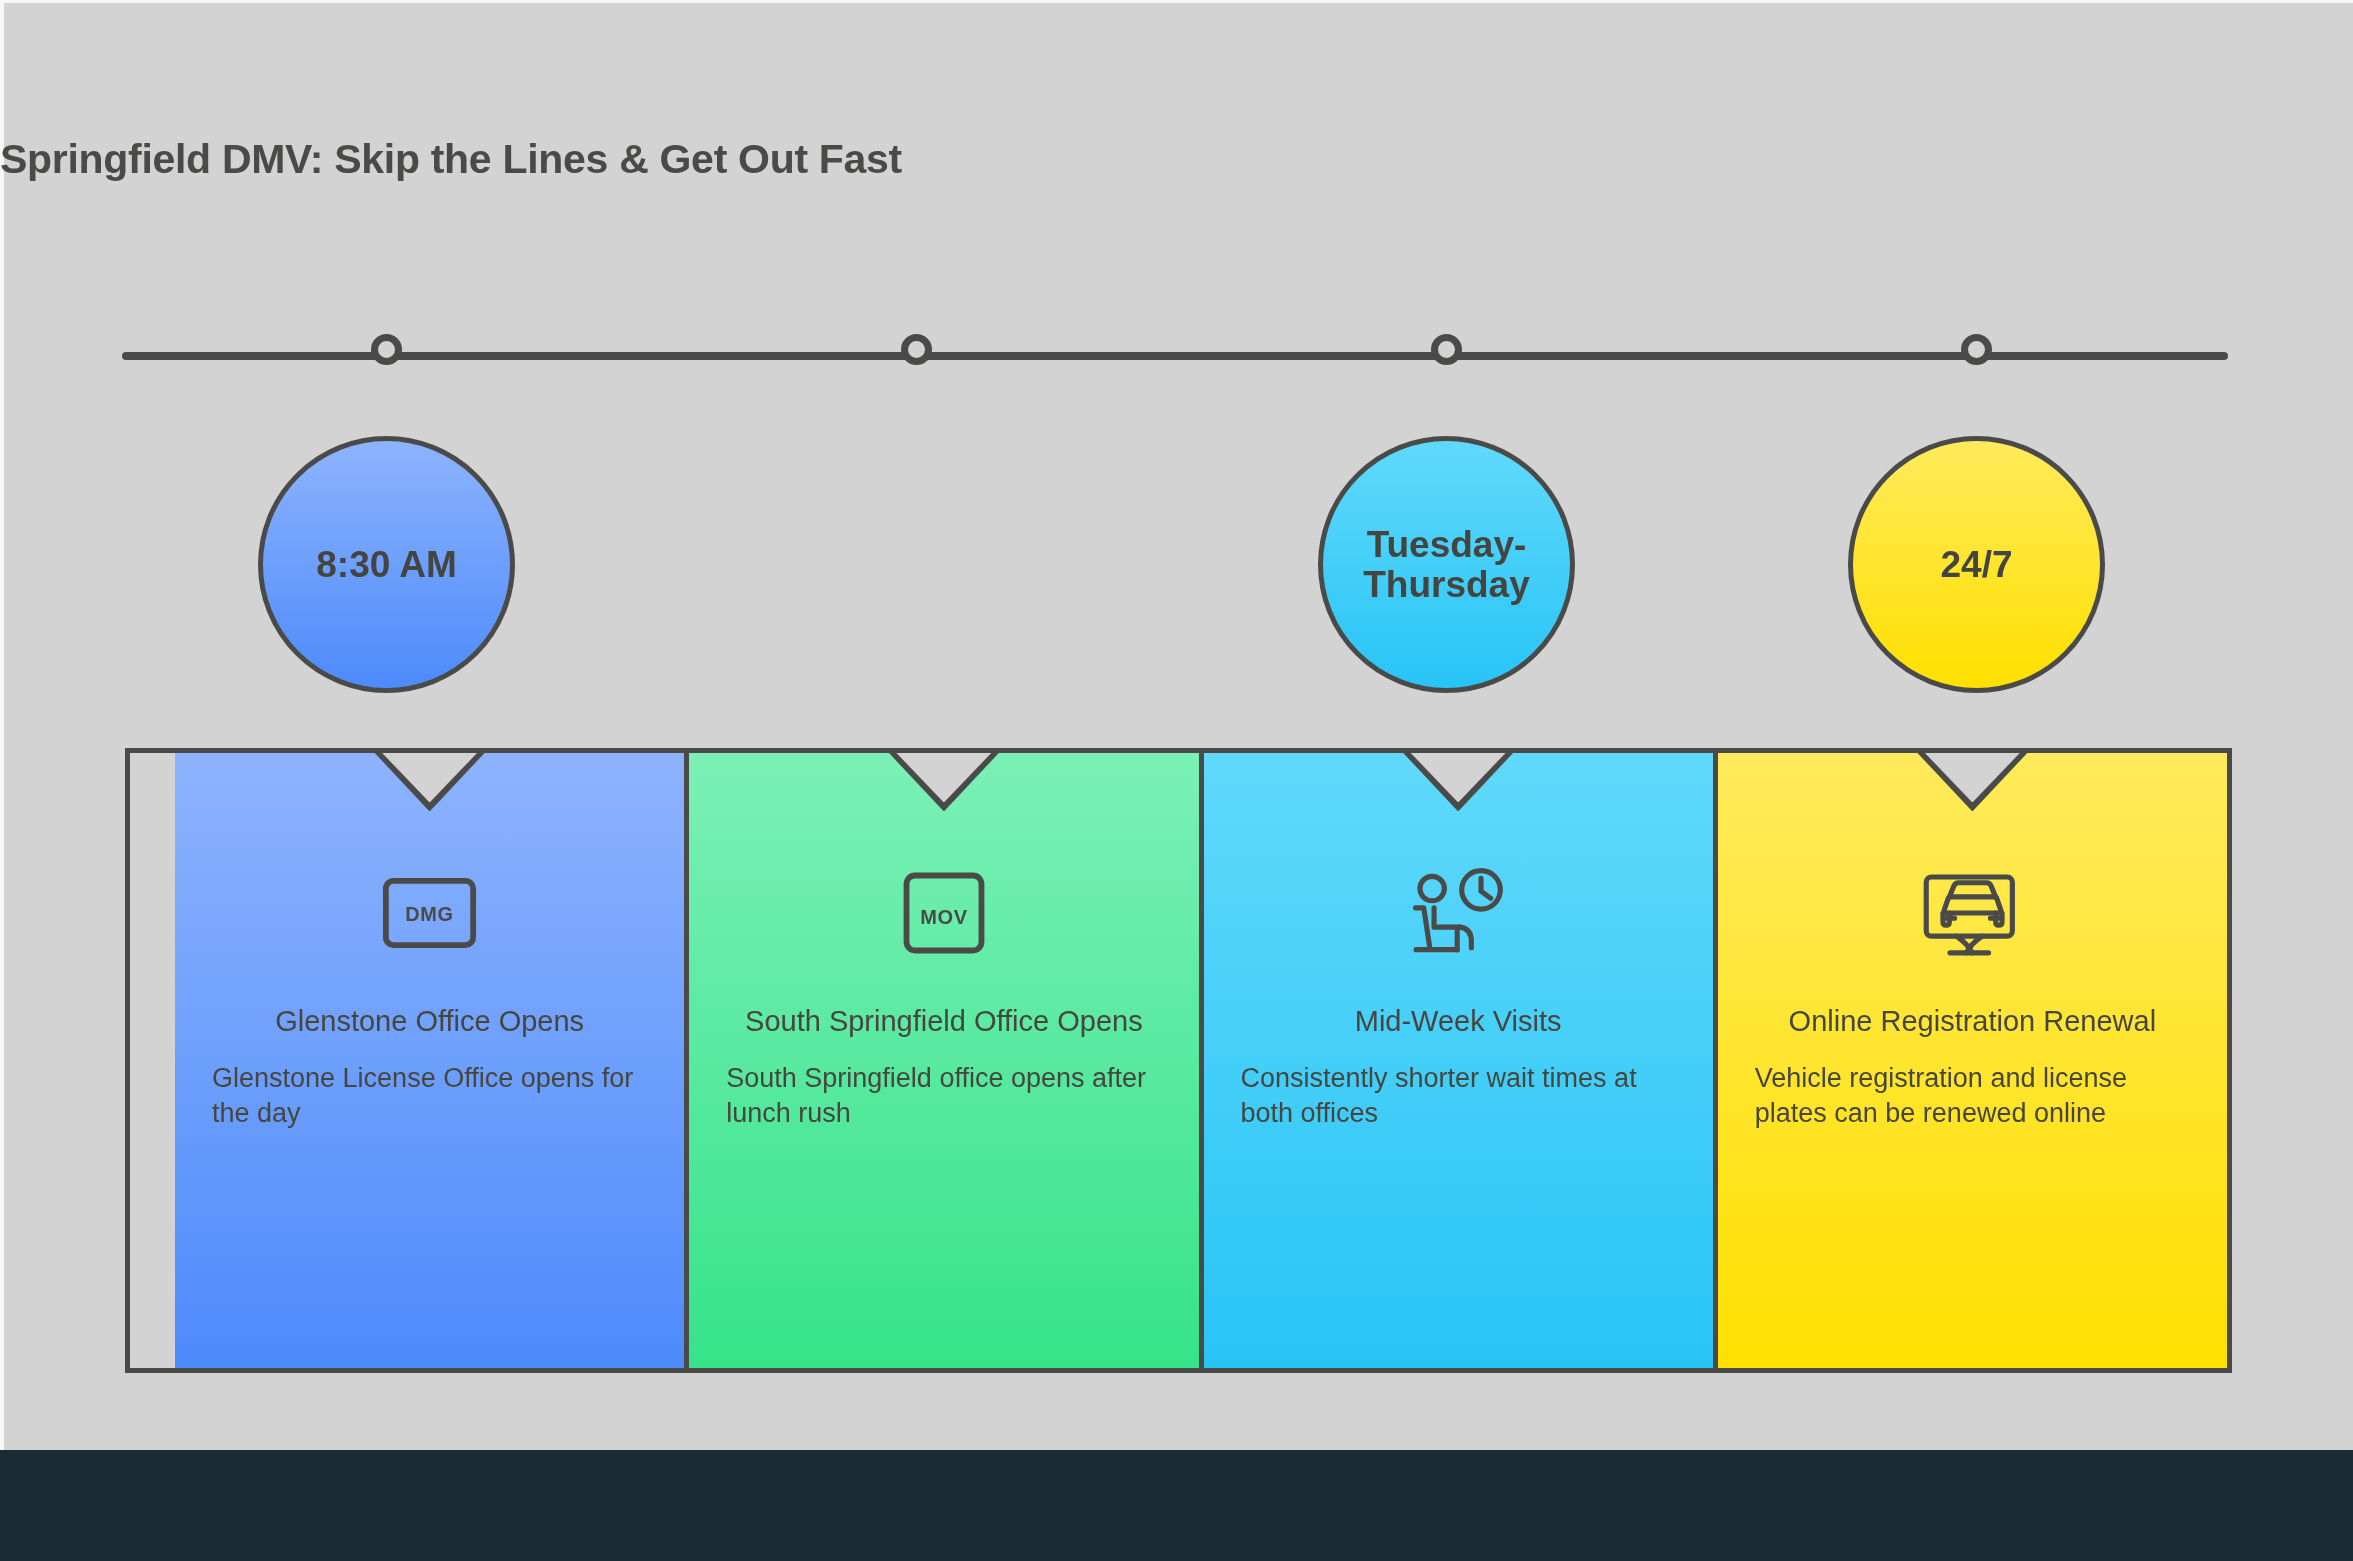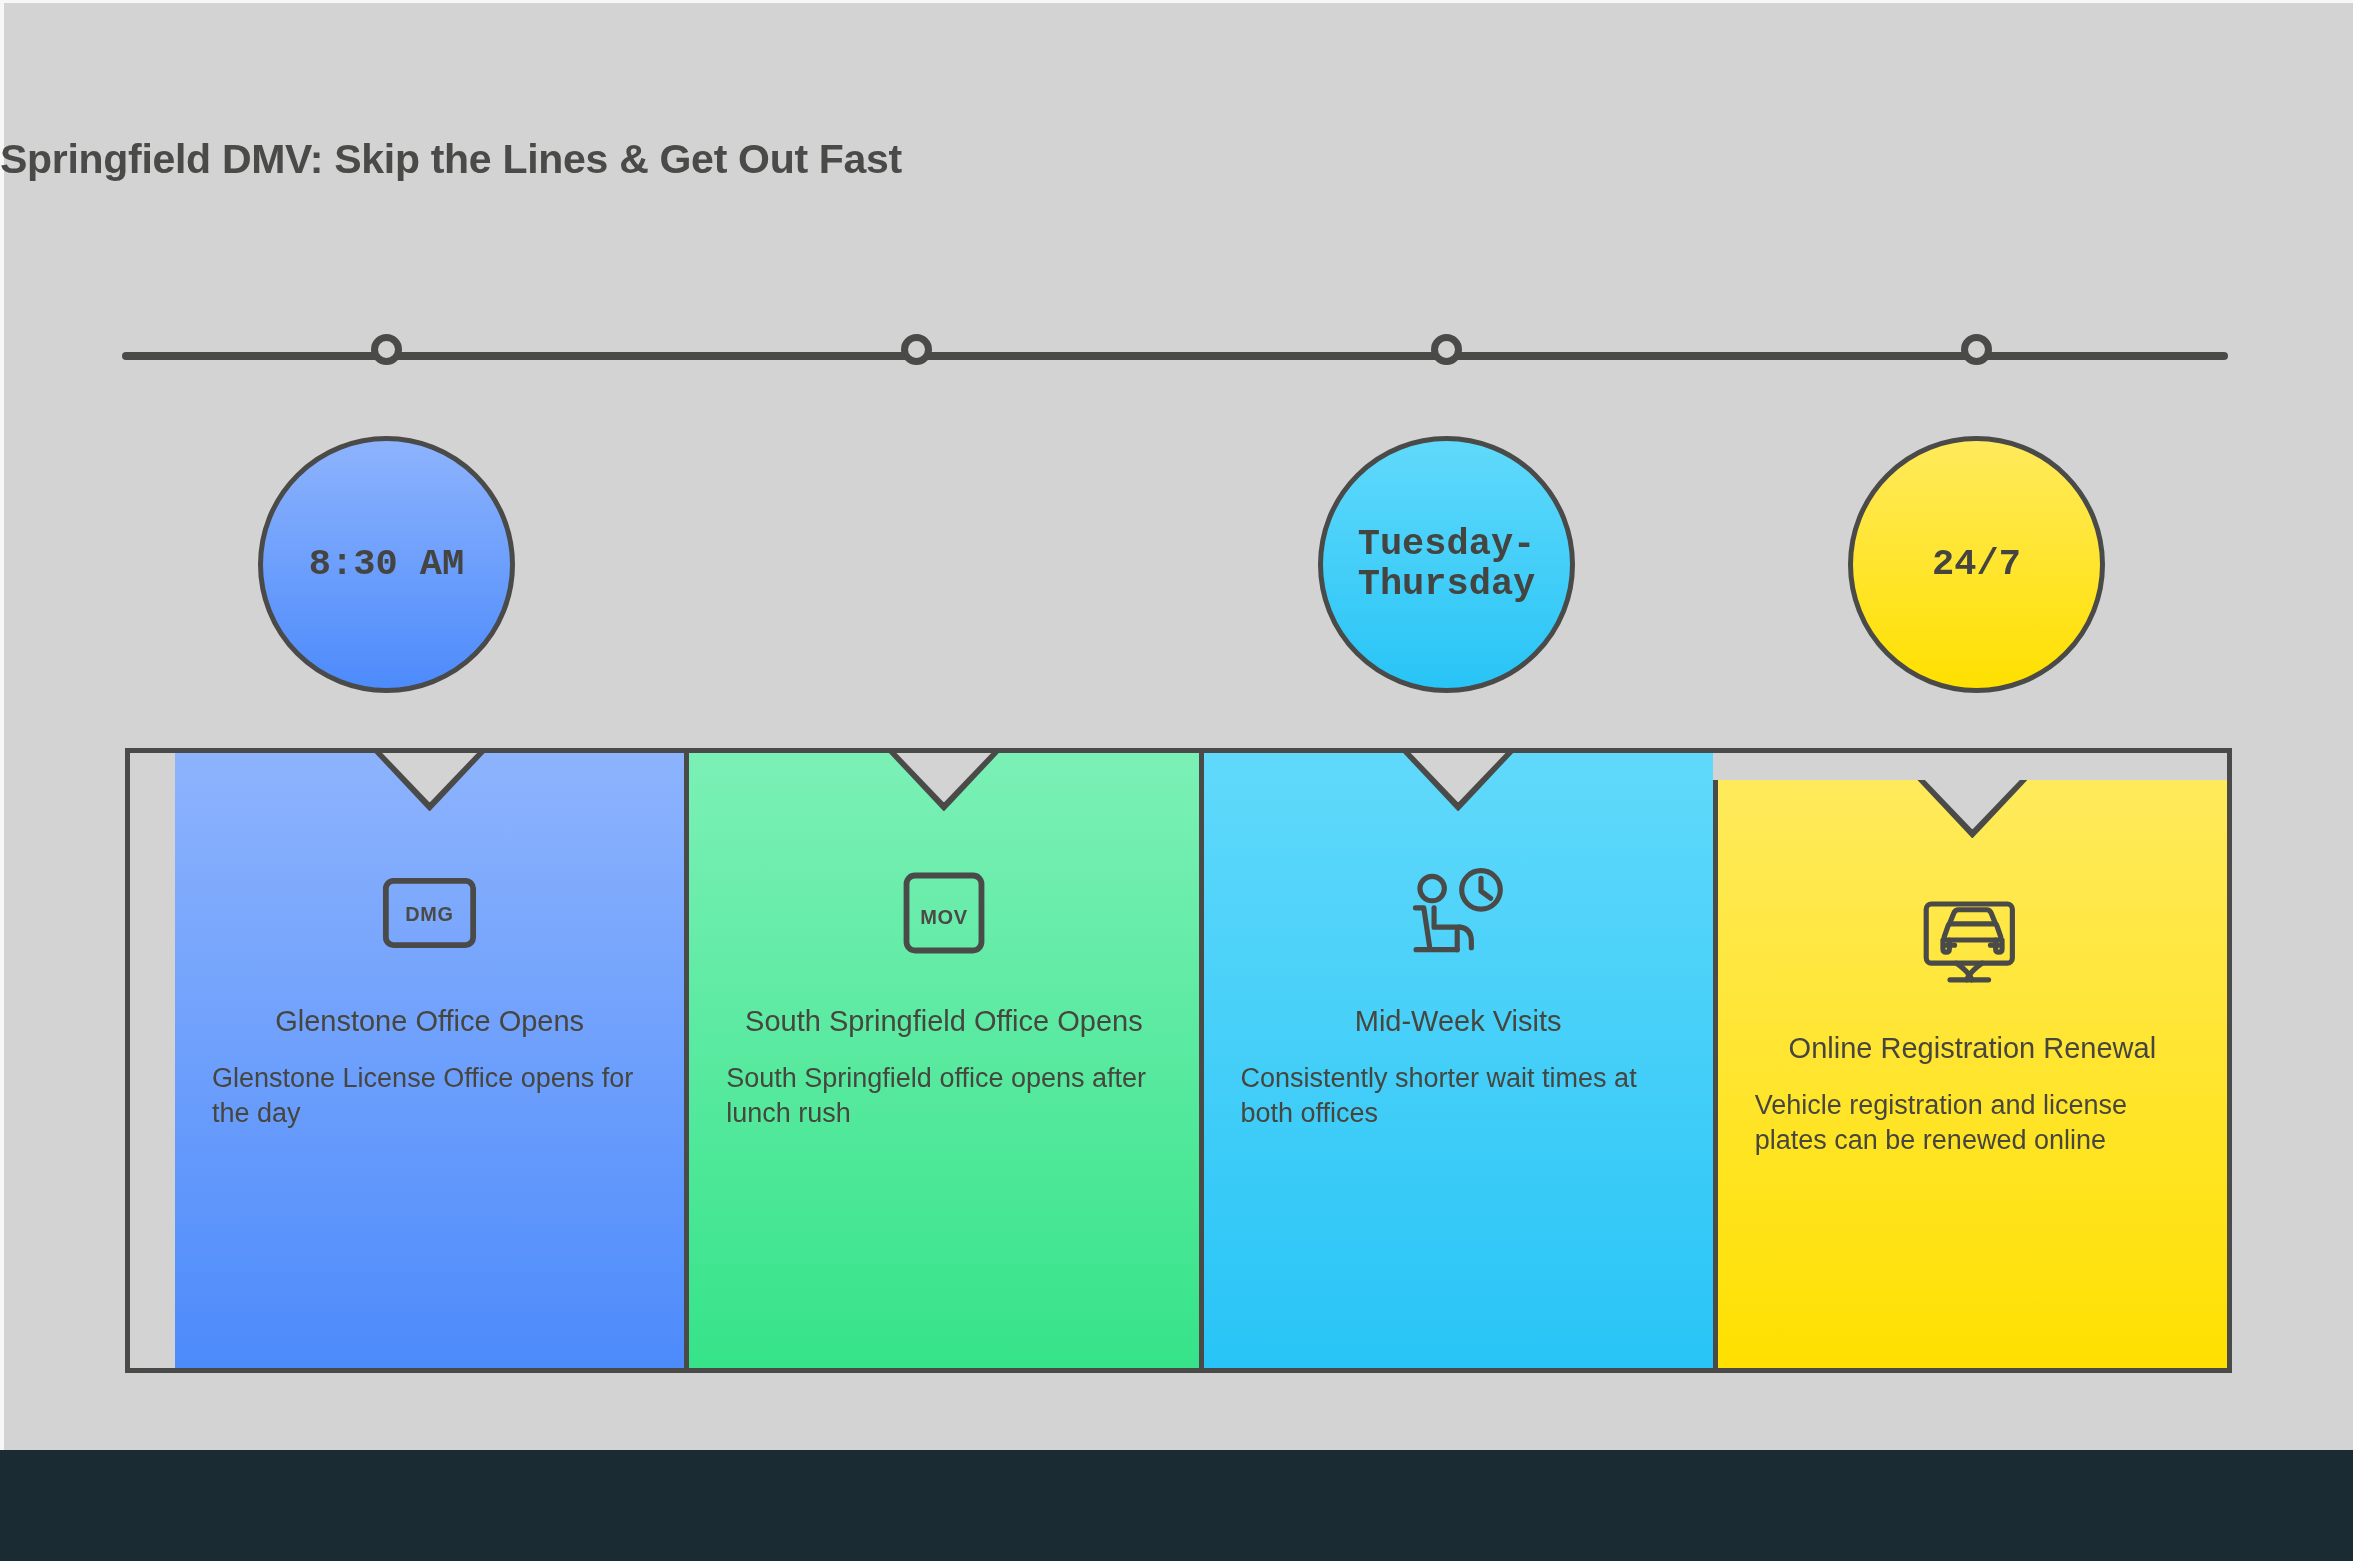--- a/index.html
+++ b/index.html
@@ -48,21 +48,21 @@
   
   .node{
     position:absolute;top:436px;width:257px;height:257px;
     border:5.8px solid #4a4a48;border-radius:50%;
     box-sizing:border-box;
     display:flex;align-items:center;justify-content:center;
     text-align:center;
   }
   .node-label{
     font-size:37px;font-weight:bold;color:#444440;
-    line-height:1.08;padding:0 11.6px;font-family:Liberation Mono, monospace;
+    line-height:1.08;padding:0 11.6px;
   }
 
   
   .cards{
     position:absolute;left:125px;top:748px;width:2107px;height:625px;
     display:flex;
     border:5.8px solid #4a4a48;
     box-sizing:border-box;
     background:#d3d3d4;
   }
@@ -182,21 +182,21 @@
             <path d="M82 92 q18 2 18 22 L100 124"></path>
             <path d="M14 127 L78 127"></path>
             <path d="M78 127 L78 98"></path>
           </g>
         </svg>
       </div>
       <div class="card-title">Mid-Week Visits</div>
       <div class="card-desc">Consistently shorter wait times at both offices</div>
     </div>
 
-    <div class="card" style="background:linear-gradient(180deg,#ffea5c 0%,#ffe000 100%);margin-top:27px;">
+    <div class="card" style="background:linear-gradient(180deg,#ffea5c 0%,#ffe000 100%);">
       <div class="notch-edge"></div>
       <div class="notch"></div>
       <div class="icon-wrap">
         <svg class="icon-svg" width="103" height="90" viewBox="0 0 160 140" aria-hidden="true">
           <g fill="none" stroke="#4a4a48" stroke-width="8" stroke-linecap="round" stroke-linejoin="round">
             <rect x="8" y="14" width="134" height="92" rx="8" ry="8"></rect>
             <path d="M55 106 q20 14 24 26"></path>
             <path d="M95 106 q-20 14 -24 26"></path>
             <path d="M45 132 L105 132"></path>
             <path d="M40 70 q-4 0 -4 -5 l6 -17 q1 -3 4 -3 L114 45 q3 0 4 3 l6 17 q0 5 -4 5 Z"></path>

